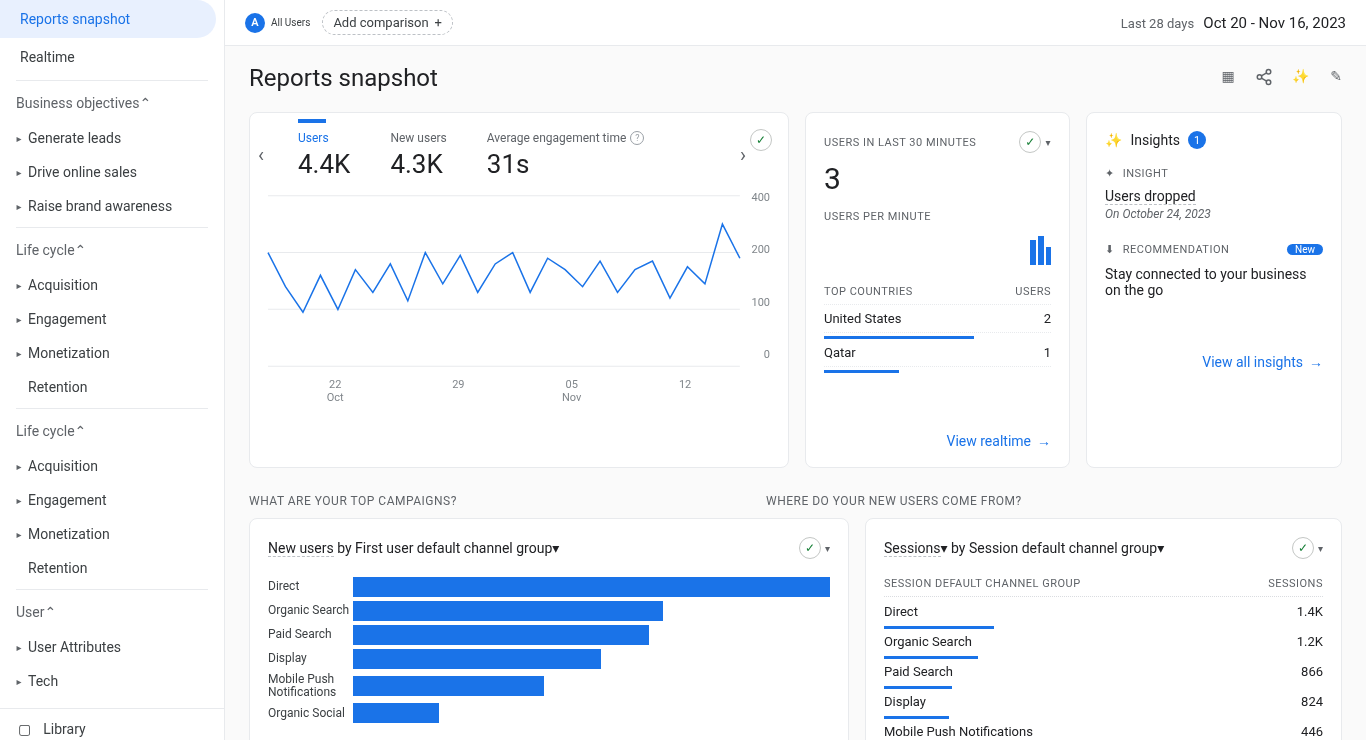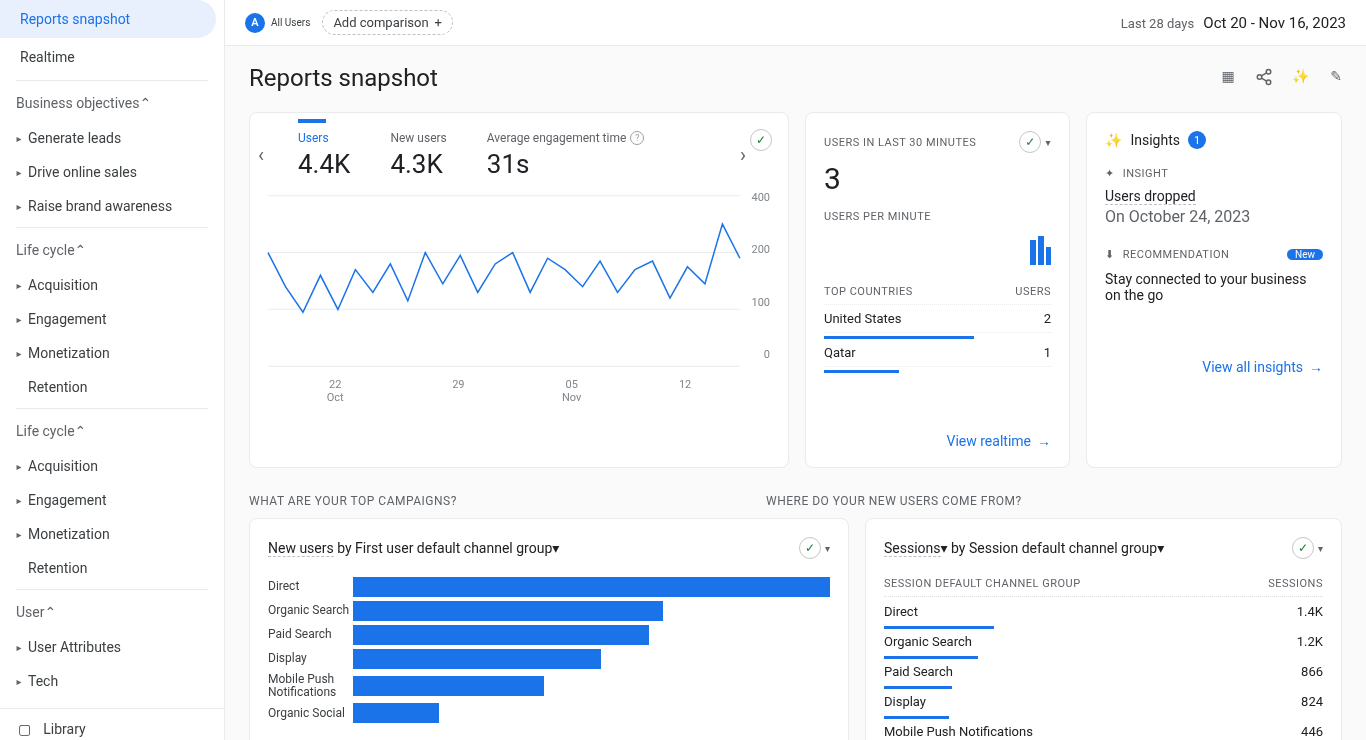--- a/index.html
+++ b/index.html
@@ -61,21 +61,21 @@
 .rt-header { color:#5f6368; font-size:11px; text-transform:uppercase; letter-spacing:0.5px;}
 .rt-progress { height:3px; background:#1a73e8; margin-top:3px; }
 .view-link { color:#1a73e8; font-size:14px; display:flex; align-items:center; justify-content:flex-end; gap:6px; margin-top:60px; cursor:pointer;}
 
 
 .card-insights { flex:1; }
 .ins-head { display:flex; align-items:center; gap:8px; font-size:14px; margin-bottom:18px;}
 .ins-badge { background:#1a73e8; color:#fff; border-radius:50%; width:18px; height:18px; display:inline-flex; align-items:center; justify-content:center; font-size:11px;}
 .ins-sect { display:flex; align-items:center; gap:8px; font-size:11px; color:#5f6368; letter-spacing:0.5px; margin:12px 0 8px;}
 .ins-item-title { font-size:14px; color:#202124; border-bottom:1px dashed #bdc1c6; display:inline-block; margin-bottom:2px;}
-.ins-item-sub { font-size:16px; color:#5f6368; }
+.ins-item-sub { font-size:12px; color:#5f6368;font-style:italic; }
 .ins-new { background:#1a73e8; color:#fff; font-size:10px; padding:0 8px; border-radius:10px; }
 .ins-rec-row { display:flex; justify-content:space-between; align-items:center; margin-top:22px;}
 .ins-rec-text { font-size:14px; margin-top:10px; }
 .view-link2 { color:#1a73e8; font-size:14px; display:flex; align-items:center; justify-content:flex-end; gap:6px; margin-top:56px; cursor:pointer;}
 
 
 .section-h { font-size:12px; letter-spacing:0.5px; color:#5f6368; text-transform:uppercase; padding:14px 24px 10px; }
 .cards2 { display:flex; gap:16px; padding:0 24px 20px; }
 
 

